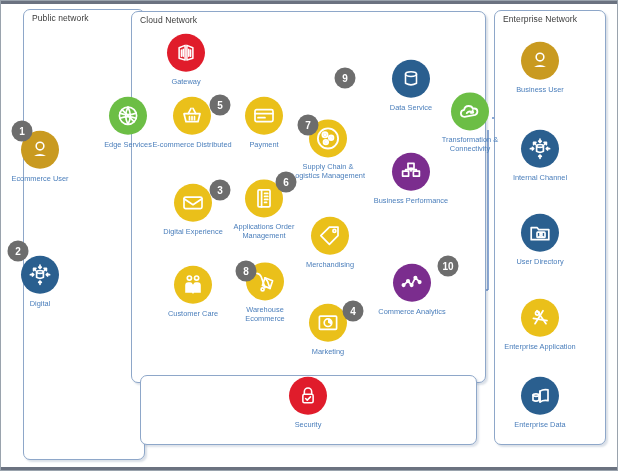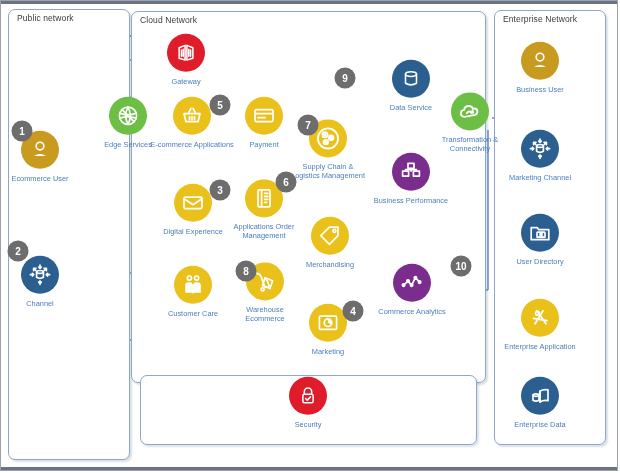--- a/index.html
+++ b/index.html
@@ -161,21 +161,21 @@
       <path d="M436,290 L436,290"></path>
       <path d="M276,188 L276,146"></path>
       <path d="M246,145 L246,320 L290,320"></path>
       <path d="M216,130 L216,160 L238,160"></path>
       <path d="M238,160 L238,212"></path>
       <path d="M238,212 L214,212"></path>
     </g>
   </svg>
 
   <div id="zone-layer">
-      <div class="zone" style="left: 8px; top: 9px; width: 122px; height: 451px; padding-left: 24px;">
+      <div class="zone" style="left: 23px; top: 9px; width: 122px; height: 451px; padding-left: 24px;">
         <div class="zone-label">Public network</div>
       </div>
       <div class="zone" style="left: 131px; top: 11px; width: 355px; height: 372px;">
         <div class="zone-label">Cloud Network</div>
       </div>
       <div class="zone" style="left: 494px; top: 10px; width: 112px; height: 435px; text-align: right;">
         <div class="zone-label">Enterprise Network</div>
       </div>
     </div>
   <div id="subzone-layer">
@@ -197,21 +197,21 @@
             <ellipse cx="12" cy="9.2" rx="3.4" ry="1.4" fill="none" stroke="#fff" stroke-width="1.7" stroke-linecap="round" stroke-linejoin="round"></ellipse>
             <path d="M8.6 9.2 v5.4 q3.4 2 6.8 0 v-5.4" fill="none" stroke="#fff" stroke-width="1.7" stroke-linecap="round" stroke-linejoin="round"></path>
             <path d="M12 2.4 v3.1 M10.7 4.4 l1.3 1.3 l1.3 -1.3" fill="none" stroke="#fff" stroke-width="1.7" stroke-linecap="round" stroke-linejoin="round"></path>
             <path d="M12 21.6 v-3.1 M10.7 19.6 l1.3 -1.3 l1.3 1.3" fill="none" stroke="#fff" stroke-width="1.7" stroke-linecap="round" stroke-linejoin="round"></path>
             <path d="M2.4 12 h3.1 M4.4 10.7 l1.3 1.3 l-1.3 1.3" fill="none" stroke="#fff" stroke-width="1.7" stroke-linecap="round" stroke-linejoin="round"></path>
             <path d="M21.6 12 h-3.1 M19.6 10.7 l-1.3 1.3 l1.3 1.3" fill="none" stroke="#fff" stroke-width="1.7" stroke-linecap="round" stroke-linejoin="round"></path>
             <path d="M5.6 5.6 l2 2 M5.6 7.9 v-2.3 h2.3" fill="none" stroke="#fff" stroke-width="1.7" stroke-linecap="round" stroke-linejoin="round"></path>
             <path d="M18.4 5.6 l-2 2 M18.4 7.9 v-2.3 h-2.3" fill="none" stroke="#fff" stroke-width="1.7" stroke-linecap="round" stroke-linejoin="round"></path>
           </svg>
         </div>
-        <div class="lbl">Channel</div>
+        <div class="lbl">Digital</div>
       </div>
       <div class="node" style="left: 186px; top: 60px;">
         <div class="disc" style="background: rgb(224, 28, 43);">
           <svg width="22" height="22" viewBox="0 0 24 24">
             <path d="M11 4 L4.5 6.5 V18 L11 20 Z" fill="none" stroke="#fff" stroke-width="1.7" stroke-linecap="round" stroke-linejoin="round"></path>
             <path d="M13 4 L19.5 6.5 V18 L13 20 Z" fill="none" stroke="#fff" stroke-width="1.7" stroke-linecap="round" stroke-linejoin="round"></path>
             <path d="M7 9 v7 M9 8.4 v7.6 M15 8.4 v7.6 M17 9 v7" fill="none" stroke="#fff" stroke-width="1.7" stroke-linecap="round" stroke-linejoin="round"></path>
           </svg>
         </div>
         <div class="lbl">Gateway</div>
@@ -228,21 +228,21 @@
         <div class="lbl">Edge Services</div>
       </div>
       <div class="node" style="left: 192px; top: 123px;">
         <div class="disc" style="background: rgb(234, 192, 26);">
           <svg width="24" height="24" viewBox="0 0 24 24">
             <path d="M4 10 h16 l-2 8 H6 Z" fill="none" stroke="#fff" stroke-width="1.7" stroke-linecap="round" stroke-linejoin="round"></path>
             <path d="M8.2 10 L11 4.6 M15.8 10 L13 4.6" fill="none" stroke="#fff" stroke-width="1.7" stroke-linecap="round" stroke-linejoin="round"></path>
             <path d="M9.5 13 v3 M12 13 v3 M14.5 13 v3" fill="none" stroke="#fff" stroke-width="1.7" stroke-linecap="round" stroke-linejoin="round"></path>
           </svg>
         </div>
-        <div class="lbl">E-commerce Applications</div>
+        <div class="lbl">E-commerce Distributed</div>
       </div>
       <div class="node" style="left: 264px; top: 123px;">
         <div class="disc" style="background: rgb(234, 192, 26);">
           <svg width="24" height="24" viewBox="0 0 24 24">
             <rect x="3" y="6" width="18" height="12" rx="1.6" fill="none" stroke="#fff" stroke-width="1.7" stroke-linecap="round" stroke-linejoin="round"></rect>
             <path d="M3 10 h18" fill="none" stroke="#fff" stroke-width="1.7" stroke-linecap="round" stroke-linejoin="round"></path>
             <path d="M6 14 h7" fill="none" stroke="#fff" stroke-width="1.7" stroke-linecap="round" stroke-linejoin="round"></path>
           </svg>
         </div>
         <div class="lbl">Payment</div>
@@ -393,21 +393,21 @@
             <ellipse cx="12" cy="9.2" rx="3.4" ry="1.4" fill="none" stroke="#fff" stroke-width="1.7" stroke-linecap="round" stroke-linejoin="round"></ellipse>
             <path d="M8.6 9.2 v5.4 q3.4 2 6.8 0 v-5.4" fill="none" stroke="#fff" stroke-width="1.7" stroke-linecap="round" stroke-linejoin="round"></path>
             <path d="M12 2.4 v3.1 M10.7 4.4 l1.3 1.3 l1.3 -1.3" fill="none" stroke="#fff" stroke-width="1.7" stroke-linecap="round" stroke-linejoin="round"></path>
             <path d="M12 21.6 v-3.1 M10.7 19.6 l1.3 -1.3 l1.3 1.3" fill="none" stroke="#fff" stroke-width="1.7" stroke-linecap="round" stroke-linejoin="round"></path>
             <path d="M2.4 12 h3.1 M4.4 10.7 l1.3 1.3 l-1.3 1.3" fill="none" stroke="#fff" stroke-width="1.7" stroke-linecap="round" stroke-linejoin="round"></path>
             <path d="M21.6 12 h-3.1 M19.6 10.7 l-1.3 1.3 l1.3 1.3" fill="none" stroke="#fff" stroke-width="1.7" stroke-linecap="round" stroke-linejoin="round"></path>
             <path d="M5.6 5.6 l2 2 M5.6 7.9 v-2.3 h2.3" fill="none" stroke="#fff" stroke-width="1.7" stroke-linecap="round" stroke-linejoin="round"></path>
             <path d="M18.4 5.6 l-2 2 M18.4 7.9 v-2.3 h-2.3" fill="none" stroke="#fff" stroke-width="1.7" stroke-linecap="round" stroke-linejoin="round"></path>
           </svg>
         </div>
-        <div class="lbl">Marketing Channel</div>
+        <div class="lbl">Internal Channel</div>
       </div>
       <div class="node" style="left: 540px; top: 240px;">
         <div class="disc" style="background: rgb(42, 95, 143);">
           <svg width="24" height="24" viewBox="0 0 24 24">
             <path d="M3.2 7 h6 l1.6 2 h10 v10 H3.2 Z" fill="none" stroke="#fff" stroke-width="1.7" stroke-linecap="round" stroke-linejoin="round"></path>
             <rect x="9" y="11.4" width="8" height="5.4" rx="0.8" fill="none" stroke="#fff" stroke-width="1.7" stroke-linecap="round" stroke-linejoin="round"></rect>
             <circle cx="13" cy="13.2" r="1.1" fill="none" stroke="#fff" stroke-width="1.7" stroke-linecap="round" stroke-linejoin="round"></circle>
             <path d="M11 16 q2 -1.6 4 0" fill="none" stroke="#fff" stroke-width="1.7" stroke-linecap="round" stroke-linejoin="round"></path>
           </svg>
         </div>
@@ -439,15 +439,15 @@
   <div id="badge-layer">
       <div class="badge" style="left: 22px; top: 131px; background: rgb(109, 109, 109);">1</div>
       <div class="badge" style="left: 18px; top: 251px; background: rgb(109, 109, 109);">2</div>
       <div class="badge" style="left: 220px; top: 190px; background: rgb(109, 109, 109);">3</div>
       <div class="badge" style="left: 353px; top: 311px; background: rgb(109, 109, 109);">4</div>
       <div class="badge" style="left: 220px; top: 105px; background: rgb(109, 109, 109);">5</div>
       <div class="badge" style="left: 286px; top: 182px; background: rgb(109, 109, 109);">6</div>
       <div class="badge" style="left: 308px; top: 125px; background: rgb(109, 109, 109);">7</div>
       <div class="badge" style="left: 246px; top: 271px; background: rgb(109, 109, 109);">8</div>
       <div class="badge" style="left: 345px; top: 78px; background: rgb(109, 109, 109);">9</div>
-      <div class="badge" style="left: 461px; top: 266px; background: rgb(109, 109, 109);">10</div>
+      <div class="badge" style="left: 448px; top: 266px; background: rgb(109, 109, 109);">10</div>
     </div>
 </div>
 
 </body></html>

